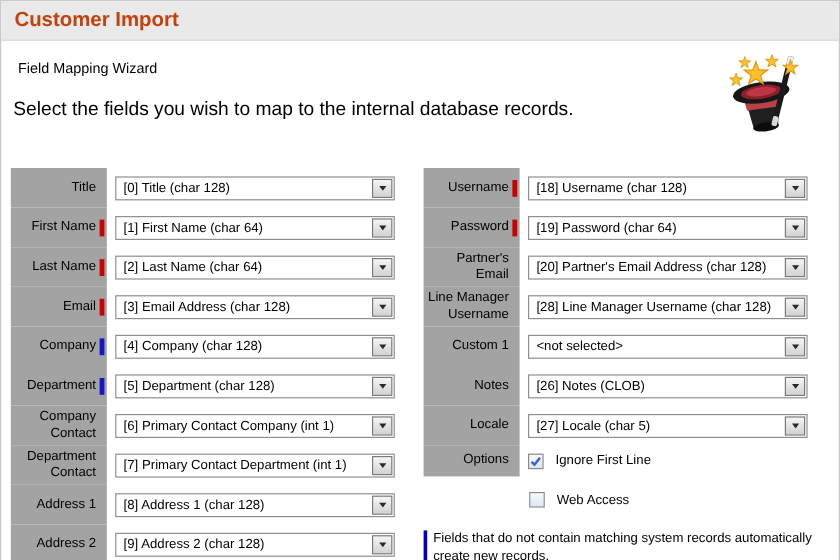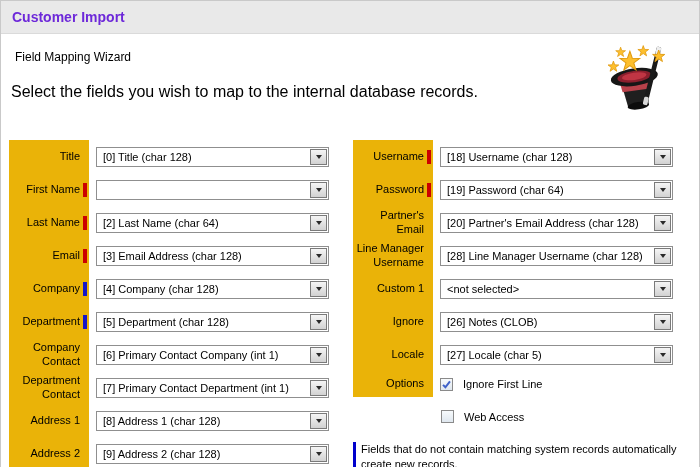--- a/index.html
+++ b/index.html
@@ -3,35 +3,35 @@
 <meta charset="utf-8">
 <style>
   html,body{margin:0;padding:0}
   body{
     width:700px;height:467px;overflow:hidden;background:#fff;
     font-family:"Liberation Sans",sans-serif;color:#000;position:relative;
   }
   .page{position:absolute;inset:0;border:1px solid #c9c9c9;border-bottom:none;box-sizing:border-box;background:#fff}
   .titlebar{
     height:32px;background:#e9e9e9;border-bottom:1px solid #dadada;
-    display:flex;align-items:center;padding:0 11px;font-size:14px;font-weight:bold;color:#6d28d9;
+    display:flex;align-items:center;padding:0 11px;font-size:17px;font-weight:bold;color:#c2410c;
   }
   .content{position:relative;height:433px}
   .wizard-heading{position:absolute;left:14px;top:16px;font-size:12px;font-weight:normal}
   .wizard-desc{position:absolute;left:10px;top:49px;font-size:16px}
   .hat-icon{position:absolute;top:8px;right:30px;width:70px;height:70px}
 
   .form{position:absolute;left:8px;top:106px;width:684px}
   .col{position:absolute;top:0}
   .col-left{left:0;width:332px}
   .col-right{left:344px;width:340px}
 
   .row{display:flex;align-items:center;height:33px}
   .label-cell{
-    width:80px;align-self:stretch;background:#eab308;box-sizing:border-box;
+    width:80px;align-self:stretch;background:#a3a3a3;box-sizing:border-box;
     display:flex;align-items:center;justify-content:flex-end;
     padding:0 2px 0 2px;font-size:11px;text-align:right;line-height:1.25;
   }
   .marker{width:4px;height:14px;margin-left:3px;flex:none;background:transparent}
   .marker.red{background:var(--red,#cc0000)}
   .marker.blue{background:var(--blue,#1616c8)}
 
   .select{
     margin-left:7px;width:233px;height:20px;box-sizing:border-box;
     border:1px solid #8f8f8f;background:#fff;position:relative;
@@ -109,20 +109,21 @@
               </span>
     </div>
   </div>
 
   <div class="row">
     <div class="label-cell">
       <span class="lbl">First Name</span>
       <span class="marker red"></span>
     </div>
     <div class="select">
+      <span class="sel-val">[1] First Name (char 64)</span>
       <span class="sel-btn">
                 <span class="tri"></span>
               </span>
     </div>
   </div>
 
   <div class="row">
     <div class="label-cell">
       <span class="lbl">Last Name</span>
       <span class="marker red"></span>
@@ -289,21 +290,21 @@
     <div class="select">
       <span class="sel-val">&lt;not selected&gt;</span>
       <span class="sel-btn">
                   <span class="tri"></span>
                 </span>
     </div>
   </div>
 
   <div class="row">
     <div class="label-cell">
-      <span class="lbl">Ignore</span>
+      <span class="lbl">Notes</span>
       <span class="marker"></span>
     </div>
     <div class="select">
       <span class="sel-val">[26] Notes (CLOB)</span>
       <span class="sel-btn">
                   <span class="tri"></span>
                 </span>
     </div>
   </div>
 

